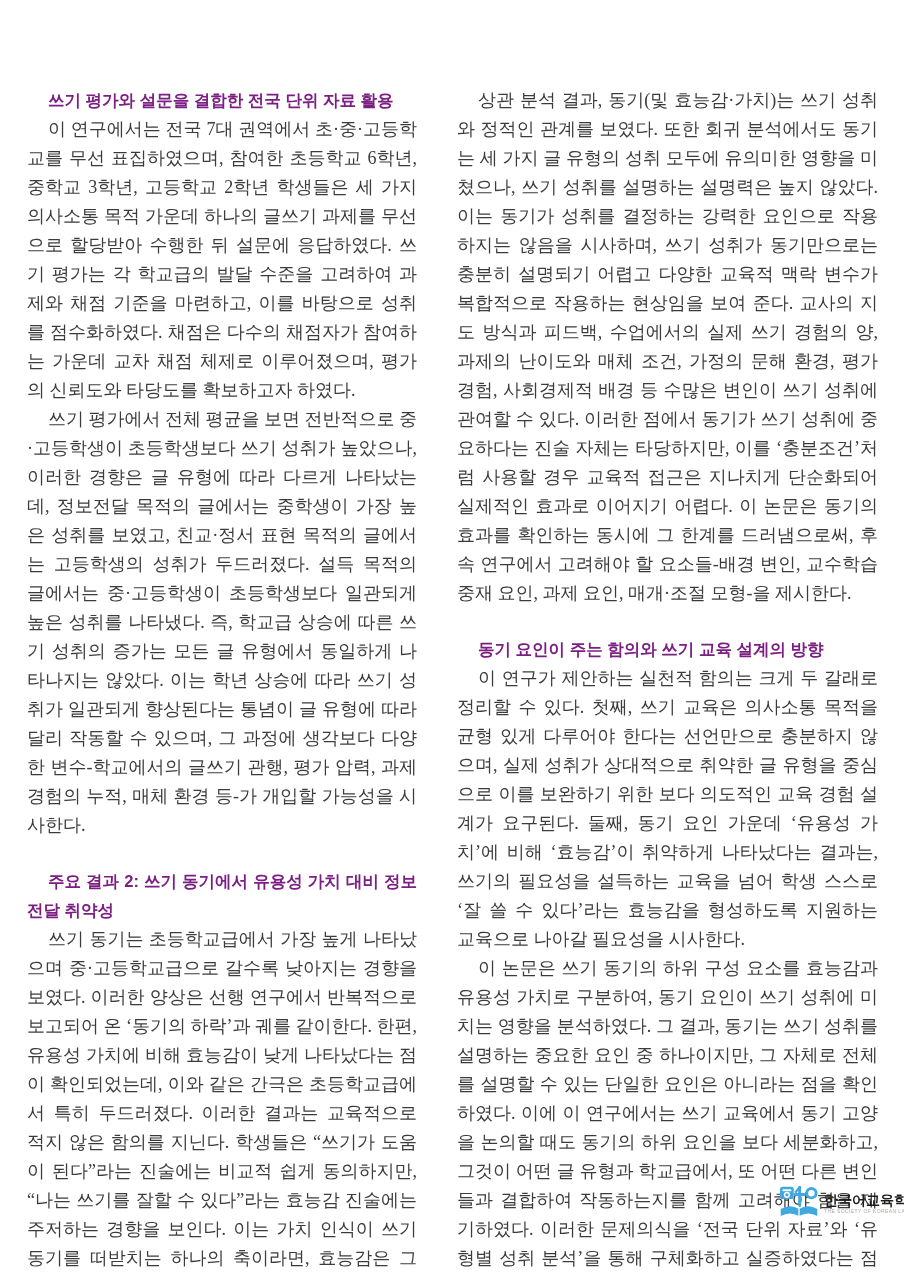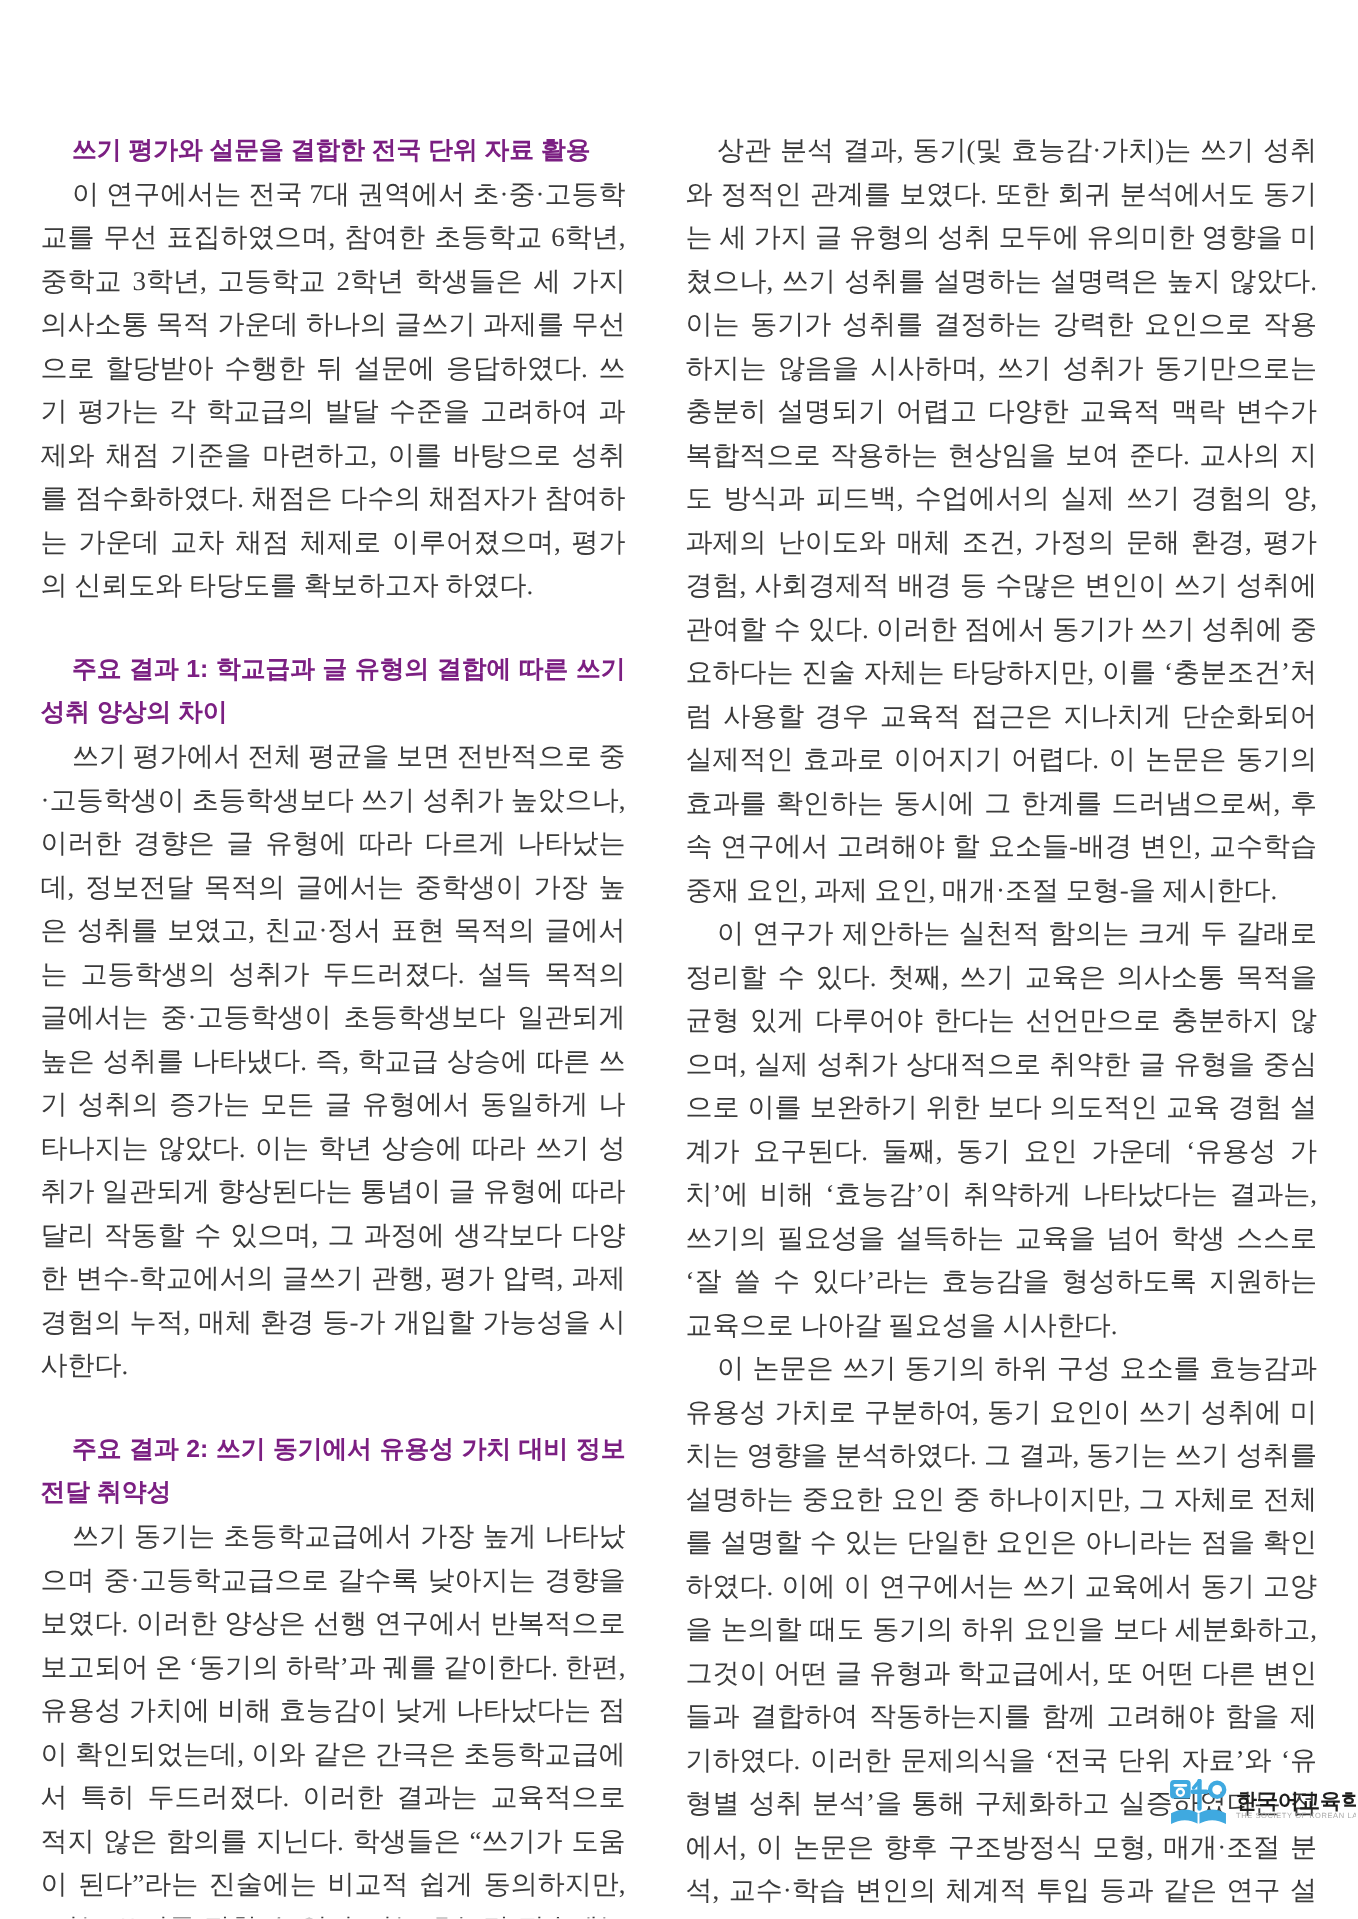--- a/index.html
+++ b/index.html
@@ -79,34 +79,34 @@
 <body>
 
 <div class="page">
 
   <div class="col col-left">
     <div class="section">
       <h2 class="sec-heading">쓰기 평가와 설문을 결합한 전국 단위 자료 활용</h2>
       <p class="sec-para">이 연구에서는 전국 7대 권역에서 초·중·고등학교를 무선 표집하였으며, 참여한 초등학교 6학년, 중학교 3학년, 고등학교 2학년 학생들은 세 가지 의사소통 목적 가운데 하나의 글쓰기 과제를 무선으로 할당받아 수행한 뒤 설문에 응답하였다. 쓰기 평가는 각 학교급의 발달 수준을 고려하여 과제와 채점 기준을 마련하고, 이를 바탕으로 성취를 점수화하였다. 채점은 다수의 채점자가 참여하는 가운데 교차 채점 체제로 이루어졌으며, 평가의 신뢰도와 타당도를 확보하고자 하였다.</p>
     </div>
     <div class="section">
-      <h2 class="sec-heading">주요 결과 1: 학교급과 글 유형의 결합에 따른 쓰기 성취 양상의 차이</h2>
       <p class="sec-para">쓰기 평가에서 전체 평균을 보면 전반적으로 중·고등학생이 초등학생보다 쓰기 성취가 높았으나, 이러한 경향은 글 유형에 따라 다르게 나타났는데, 정보전달 목적의 글에서는 중학생이 가장 높은 성취를 보였고, 친교·정서 표현 목적의 글에서는 고등학생의 성취가 두드러졌다. 설득 목적의 글에서는 중·고등학생이 초등학생보다 일관되게 높은 성취를 나타냈다. 즉, 학교급 상승에 따른 쓰기 성취의 증가는 모든 글 유형에서 동일하게 나타나지는 않았다. 이는 학년 상승에 따라 쓰기 성취가 일관되게 향상된다는 통념이 글 유형에 따라 달리 작동할 수 있으며, 그 과정에 생각보다 다양한 변수-학교에서의 글쓰기 관행, 평가 압력, 과제 경험의 누적, 매체 환경 등-가 개입할 가능성을 시사한다.</p>
     </div>
     <div class="section">
       <h2 class="sec-heading">주요 결과 2: 쓰기 동기에서 유용성 가치 대비 정보전달 취약성</h2>
       <p class="sec-para">쓰기 동기는 초등학교급에서 가장 높게 나타났으며 중·고등학교급으로 갈수록 낮아지는 경향을 보였다. 이러한 양상은 선행 연구에서 반복적으로 보고되어 온 ‘동기의 하락’과 궤를 같이한다. 한편, 유용성 가치에 비해 효능감이 낮게 나타났다는 점이 확인되었는데, 이와 같은 간극은 초등학교급에서 특히 두드러졌다. 이러한 결과는 교육적으로 적지 않은 함의를 지닌다. 학생들은 “쓰기가 도움이 된다”라는 진술에는 비교적 쉽게 동의하지만, “나는 쓰기를 잘할 수 있다”라는 효능감 진술에는 주저하는 경향을 보인다. 이는 가치 인식이 쓰기 동기를 떠받치는 하나의 축이라면, 효능감은 그 동기를 실제 수행으로 연결하는 ‘성공 가능성’에 대한 믿음인데, 그 연결 고리가 학습 초기인 초등 단계부터 약화되어 있을 가능성을 드러내는 것이다. 이러한 점에서 초등 시기의 쓰기 경험은 ‘성공 경험의 누적’을 중심으로 설계될 필요가 있다.</p>
     </div>
   </div>
 
   <div class="col col-right">
     <div class="section">
       <p class="sec-para">상관 분석 결과, 동기(및 효능감·가치)는 쓰기 성취와 정적인 관계를 보였다. 또한 회귀 분석에서도 동기는 세 가지 글 유형의 성취 모두에 유의미한 영향을 미쳤으나, 쓰기 성취를 설명하는 설명력은 높지 않았다. 이는 동기가 성취를 결정하는 강력한 요인으로 작용하지는 않음을 시사하며, 쓰기 성취가 동기만으로는 충분히 설명되기 어렵고 다양한 교육적 맥락 변수가 복합적으로 작용하는 현상임을 보여 준다. 교사의 지도 방식과 피드백, 수업에서의 실제 쓰기 경험의 양, 과제의 난이도와 매체 조건, 가정의 문해 환경, 평가 경험, 사회경제적 배경 등 수많은 변인이 쓰기 성취에 관여할 수 있다. 이러한 점에서 동기가 쓰기 성취에 중요하다는 진술 자체는 타당하지만, 이를 ‘충분조건’처럼 사용할 경우 교육적 접근은 지나치게 단순화되어 실제적인 효과로 이어지기 어렵다. 이 논문은 동기의 효과를 확인하는 동시에 그 한계를 드러냄으로써, 후속 연구에서 고려해야 할 요소들-배경 변인, 교수학습 중재 요인, 과제 요인, 매개·조절 모형-을 제시한다.</p>
     </div>
     <div class="section">
+      <h2 class="sec-heading">동기 요인이 주는 함의와 쓰기 교육 설계의 방향</h2>
       <p class="sec-para">이 연구가 제안하는 실천적 함의는 크게 두 갈래로 정리할 수 있다. 첫째, 쓰기 교육은 의사소통 목적을 균형 있게 다루어야 한다는 선언만으로 충분하지 않으며, 실제 성취가 상대적으로 취약한 글 유형을 중심으로 이를 보완하기 위한 보다 의도적인 교육 경험 설계가 요구된다. 둘째, 동기 요인 가운데 ‘유용성 가치’에 비해 ‘효능감’이 취약하게 나타났다는 결과는, 쓰기의 필요성을 설득하는 교육을 넘어 학생 스스로 ‘잘 쓸 수 있다’라는 효능감을 형성하도록 지원하는 교육으로 나아갈 필요성을 시사한다.</p>
       <p class="sec-para">이 논문은 쓰기 동기의 하위 구성 요소를 효능감과 유용성 가치로 구분하여, 동기 요인이 쓰기 성취에 미치는 영향을 분석하였다. 그 결과, 동기는 쓰기 성취를 설명하는 중요한 요인 중 하나이지만, 그 자체로 전체를 설명할 수 있는 단일한 요인은 아니라는 점을 확인하였다. 이에 이 연구에서는 쓰기 교육에서 동기 고양을 논의할 때도 동기의 하위 요인을 보다 세분화하고, 그것이 어떤 글 유형과 학교급에서, 또 어떤 다른 변인들과 결합하여 작동하는지를 함께 고려해야 함을 제기하였다. 이러한 문제의식을 ‘전국 단위 자료’와 ‘유형별 성취 분석’을 통해 구체화하고 실증하였다는 점에서, 이 논문은 향후 구조방정식 모형, 매개·조절 분석, 교수·학습 변인의 체계적 투입 등과 같은 연구 설계로 확장하여 나가는 데 참고가 될 수 있는 하나의 탐색적 시도가 될 수 있을 것이다.</p>
     </div>
   </div>
 
   <div class="logo">
     <svg class="logo-mark" width="40" height="34" viewBox="0 0 60 52" aria-hidden="true">
 
       <rect x="1" y="1" width="21" height="19" rx="4" fill="#3fa9e0"></rect>
       <rect x="4.5" y="5" width="14" height="3" rx="1.5" fill="#ffffff"></rect>

